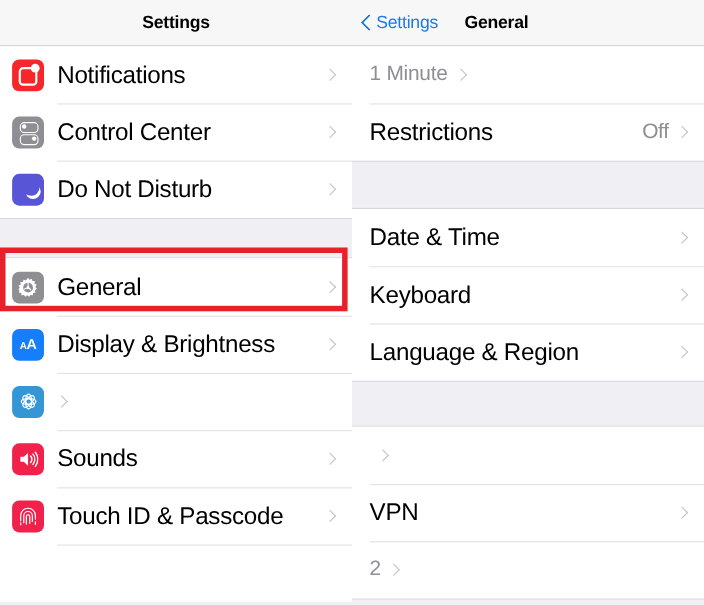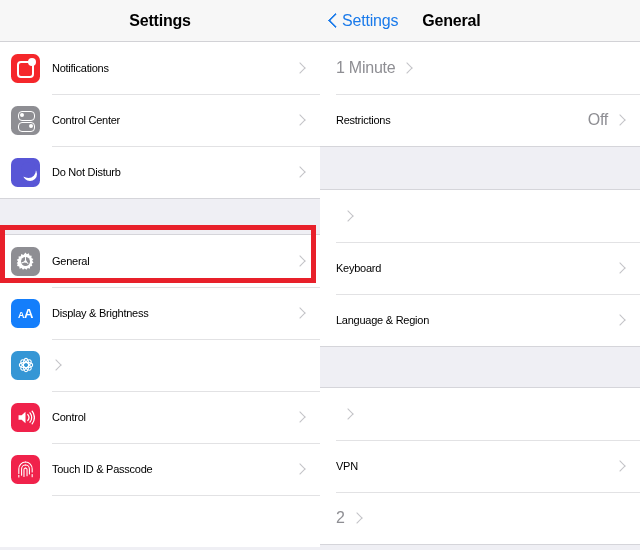--- a/index.html
+++ b/index.html
@@ -135,29 +135,29 @@
     width: 29px;
     height: 29px;
     border-radius: 6.5px;
     margin-left: 11px;
     margin-right: 12px;
     flex: none;
     position: relative;
     overflow: hidden;
   }
   .row-label {
-    font-size: 11px;
+    font-size: 22px;
     color: #000;
     letter-spacing: -0.25px;
     flex: 1;
     white-space: nowrap;
   }
   .row-left-pad { padding-left: 16px; }
   .row-value {
-    font-size: 16px;
+    font-size: 19px;
     color: #8e8e93;
     letter-spacing: -0.25px;
     margin-right: 8px;
     white-space: nowrap;
   }
   .chevron-right {
     width: 10px;
     height: 10px;
     margin-right: 14px;
     flex: none;
@@ -373,21 +373,21 @@
           <span class="row-icon ic-sounds">
             <svg width="19" height="17" viewBox="0 0 24 22" aria-hidden="true">
               <path d="M3 8h4l5-4.5v15L7 14H3z" fill="#ffffff"></path>
               <g fill="none" stroke="#ffffff" stroke-width="1.7" stroke-linecap="round">
                 <path d="M15 7.2a6 6 0 010 7.6"></path>
                 <path d="M17.8 5a9.5 9.5 0 010 12"></path>
                 <path d="M20.6 2.8a13 13 0 010 16.4"></path>
               </g>
             </svg>
           </span>
-          <span class="row-label">Control</span>
+          <span class="row-label">Sounds</span>
           <span class="chevron-right"></span>
         </div>
 
         <div class="row inset-sep">
           <span class="row-icon ic-touchid">
             <svg width="21" height="23" viewBox="0 0 22 24" aria-hidden="true">
               <g fill="none" stroke="#ffffff" stroke-width="1.15" stroke-linecap="round">
                 <path d="M11 4.2c4 0 7 3.1 7 7.2v3.2"></path>
                 <path d="M11 4.2c-4 0-7 3.1-7 7.2v4.8"></path>
                 <path d="M11 7.3c2.3 0 4.1 1.9 4.1 4.2v5.2"></path>
@@ -437,20 +437,21 @@
           <span class="row-label">Restrictions</span>
           <span class="row-value">Off</span>
           <span class="chevron-right"></span>
         </div>
       </div>
 
       <div class="gap gap-top-border gap-bottom-border" style="height:42px"></div>
 
       <div class="group">
         <div class="row full-sep row-left-pad">
+          <span class="row-label">Date &amp; Time</span>
           <span class="row-value"></span>
           <span class="chevron-right"></span>
         </div>
         <div class="row full-sep row-left-pad">
           <span class="row-label">Keyboard</span>
           <span class="row-value"></span>
           <span class="chevron-right"></span>
         </div>
         <div class="row full-sep row-left-pad">
           <span class="row-label">Language &amp; Region</span>

